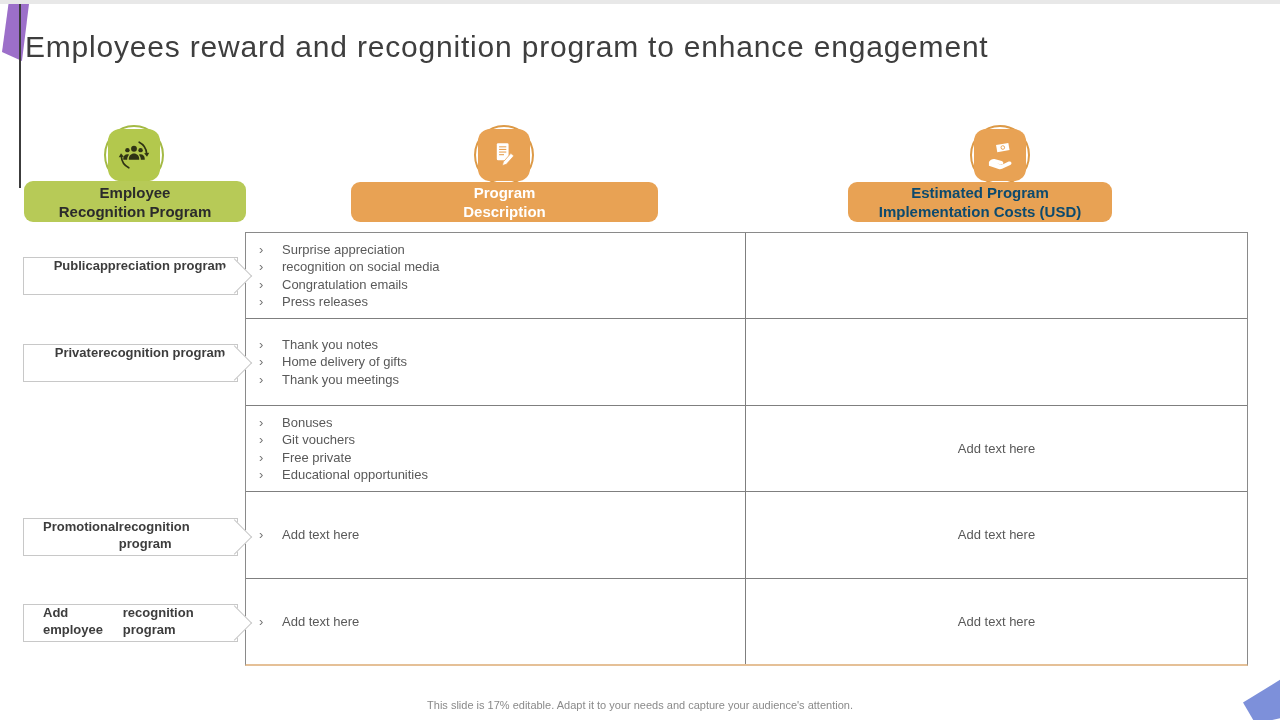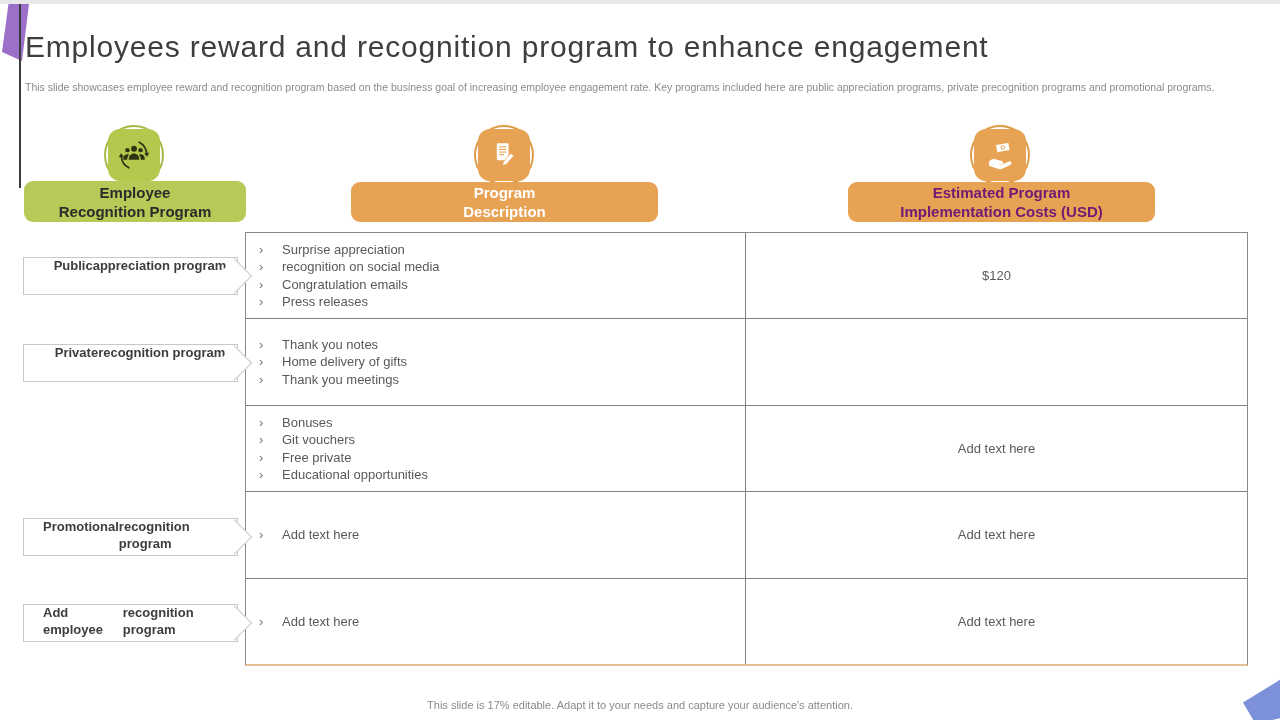--- a/index.html
+++ b/index.html
@@ -53,21 +53,21 @@
   .sq-orange { background: #e8a254; }
 
   
   .hdr {
     position: absolute; border-radius: 9px;
     display: flex; flex-direction: column; align-items: center; justify-content: center;
     text-align: center; font-weight: bold; font-size: 15px; line-height: 19px;
   }
   .hdr-green  { left: 24px;  top: 177px; width: 222px; height: 41px; background: #b7ca57; color: #2b2b2b; }
   .hdr-o2     { left: 351px; top: 178px; width: 307px; height: 40px; background: #e8a254; color: #ffffff; }
-  .hdr-o3     { left: 848px; top: 178px; width: 307px; height: 40px; background: #e8a254; color: #701a75; }
+  .hdr-o3     { left: 848px; top: 178px; width: 264px; height: 40px; background: #e8a254; color: #0c4a6e; }
 
   
   .row-label {
     position: absolute; left: 23px; width: 215px; height: 38px;
     background: #ffffff; border: 1px solid #c8c8c8;
     display: flex; flex-direction: row; justify-content: center;
     padding-left: 19px; font-size: 13px; font-weight: bold;
     line-height: 16.5px; color: #3d3d3d; z-index: 3;
   }
   .row-label .arrow {
@@ -100,21 +100,20 @@
 </style>
 </head>
 <body>
 
 <div class="slide">
 
   <div class="deco-purple"></div>
   <div class="deco-line"></div>
 
   <h1 class="title">Employees reward and recognition program to enhance engagement</h1>
-  <p class="subtitle">This slide showcases employee reward and recognition program based on the business goal of increasing employee engagement rate. Key programs included here are public appreciation programs, private precognition programs and promotional programs.</p>
 
   <div class="icon-ring ring-green"></div>
   <div class="icon-sq sq-green">
     <svg width="36" height="36" viewBox="0 0 52 52" aria-hidden="true">
       <g fill="#2f3314">
         <circle cx="26" cy="17" r="4.2"></circle>
         <path d="M18.5 31.5c0-4.2 3.3-7.5 7.5-7.5s7.5 3.3 7.5 7.5v1.2h-15z"></path>
         <circle cx="16.5" cy="19" r="3.2"></circle>
         <path d="M10.5 31c0-3.4 2.6-6 5.8-6 .9 0 1.8.2 2.6.7-1.7 1.8-2.7 4.2-2.7 6.6v.4h-5.7z"></path>
         <circle cx="35.5" cy="19" r="3.2"></circle>
@@ -205,23 +204,20 @@
           <li>
               <span class="blt">›</span>
               <span>Congratulation emails</span>
             </li>
           <li>
               <span class="blt">›</span>
               <span>Press releases</span>
             </li>
         </ul>
       </div>
-      <div class="cost">
-        <span>$120</span>
-      </div>
     </div>
 
     <div class="trow">
       <div class="desc">
         <ul>
           <li>
               <span class="blt">›</span>
               <span>Thank you notes</span>
             </li>
           <li>

